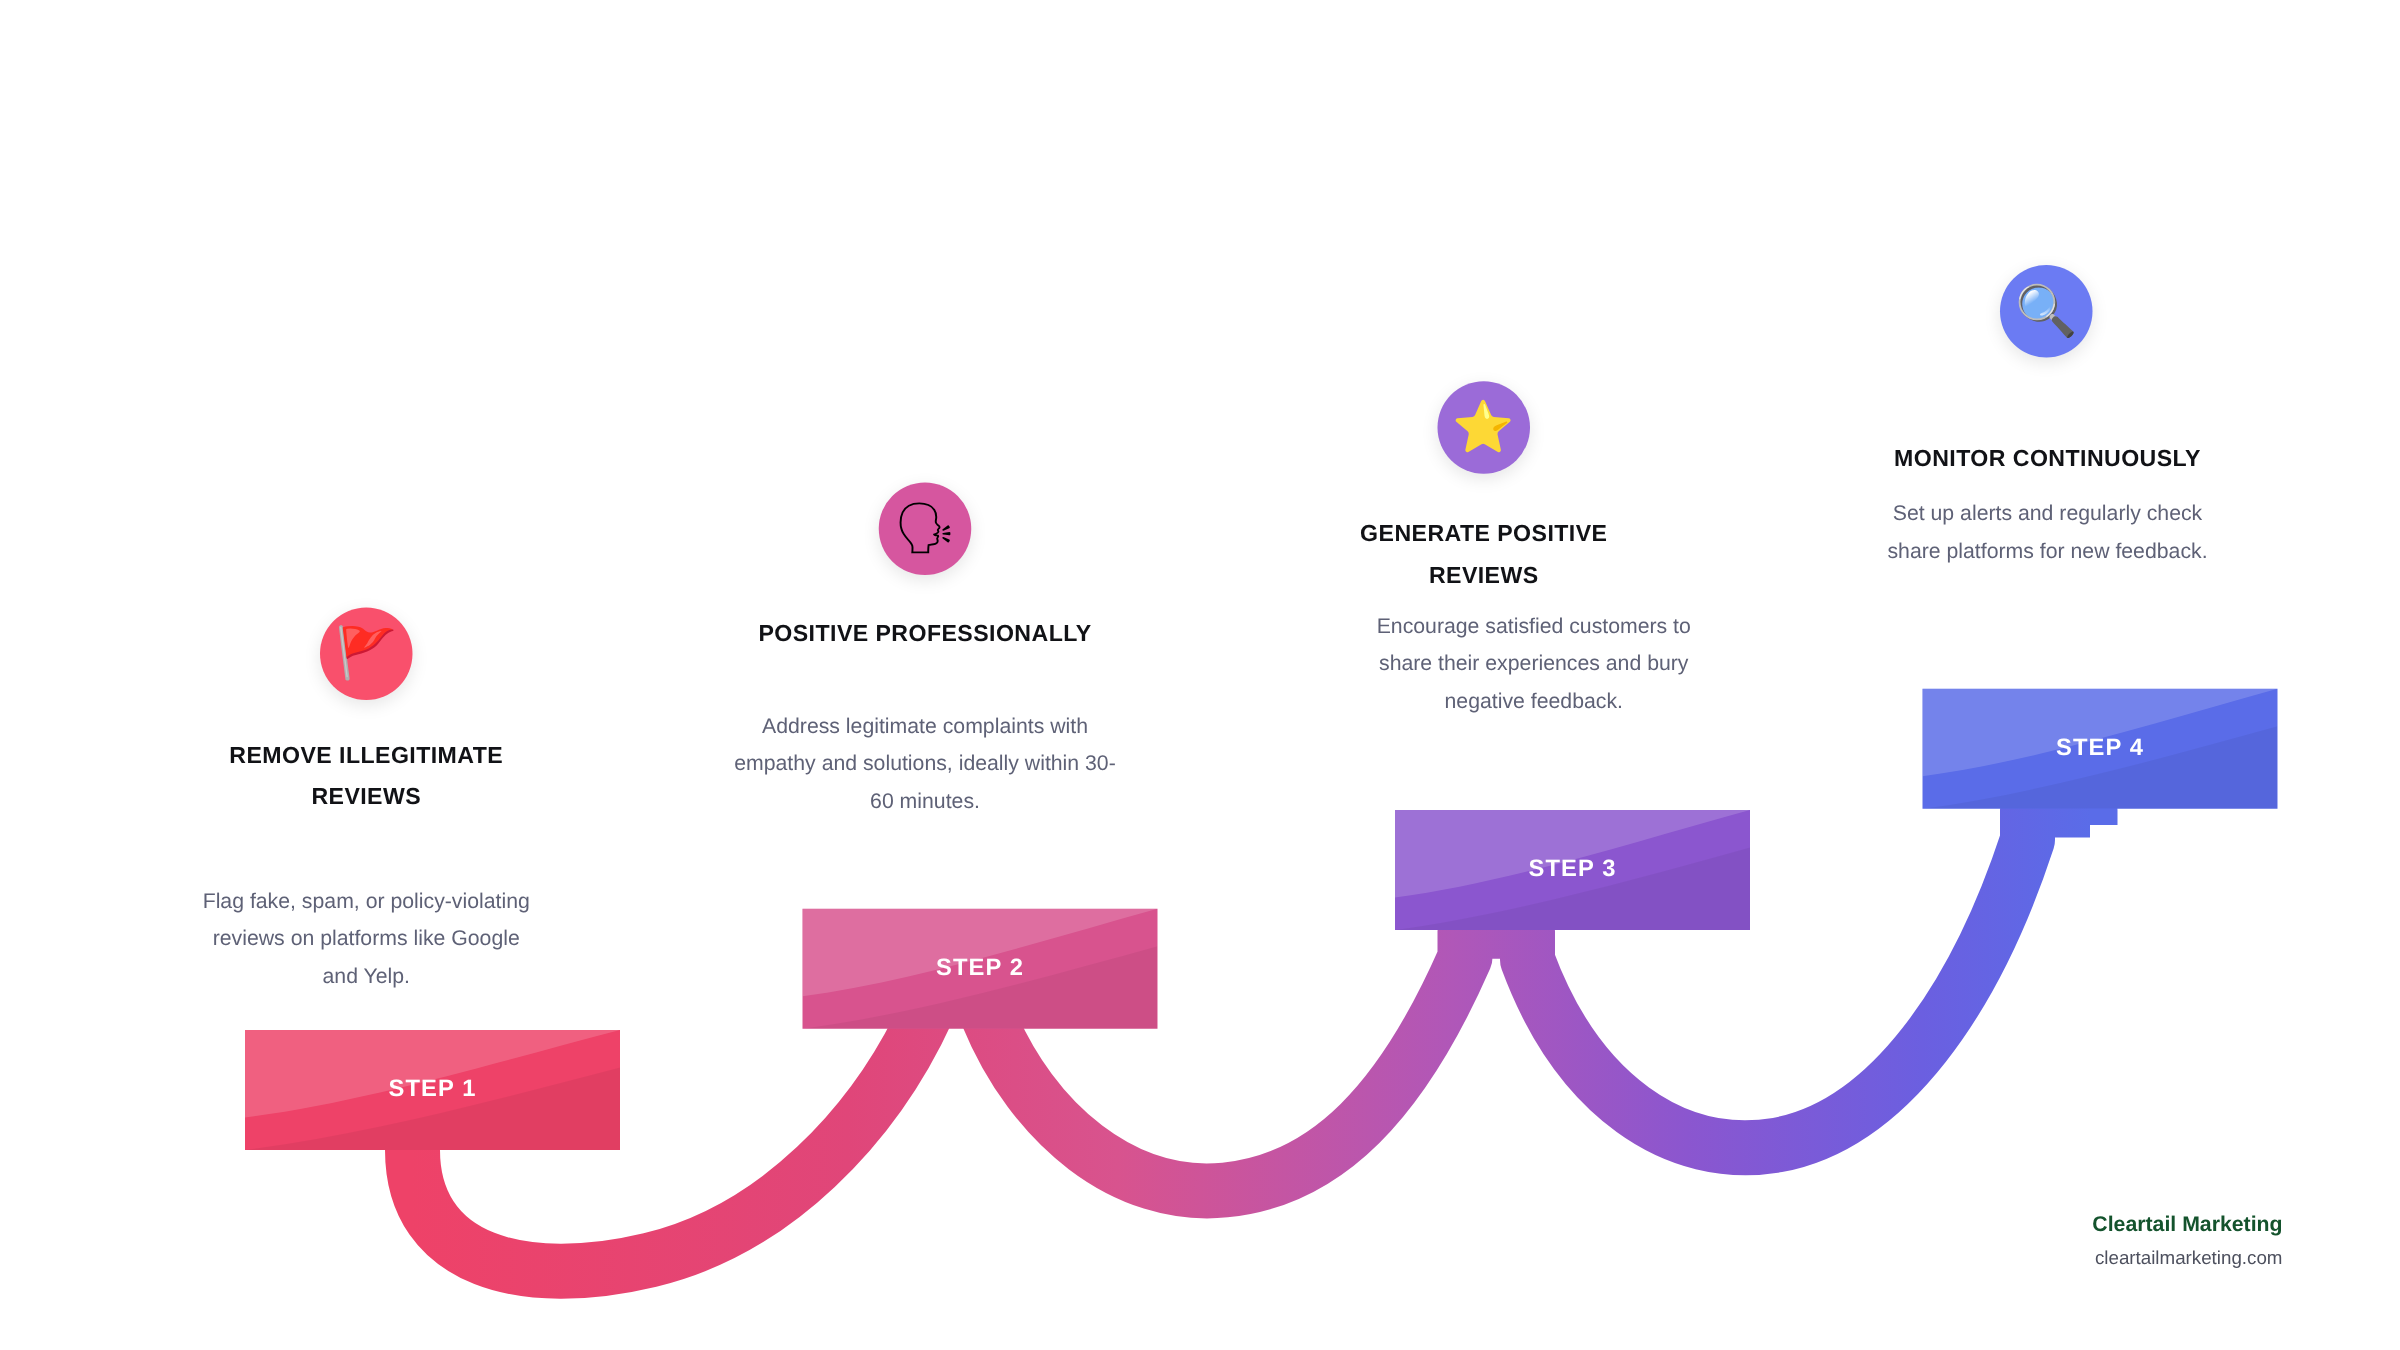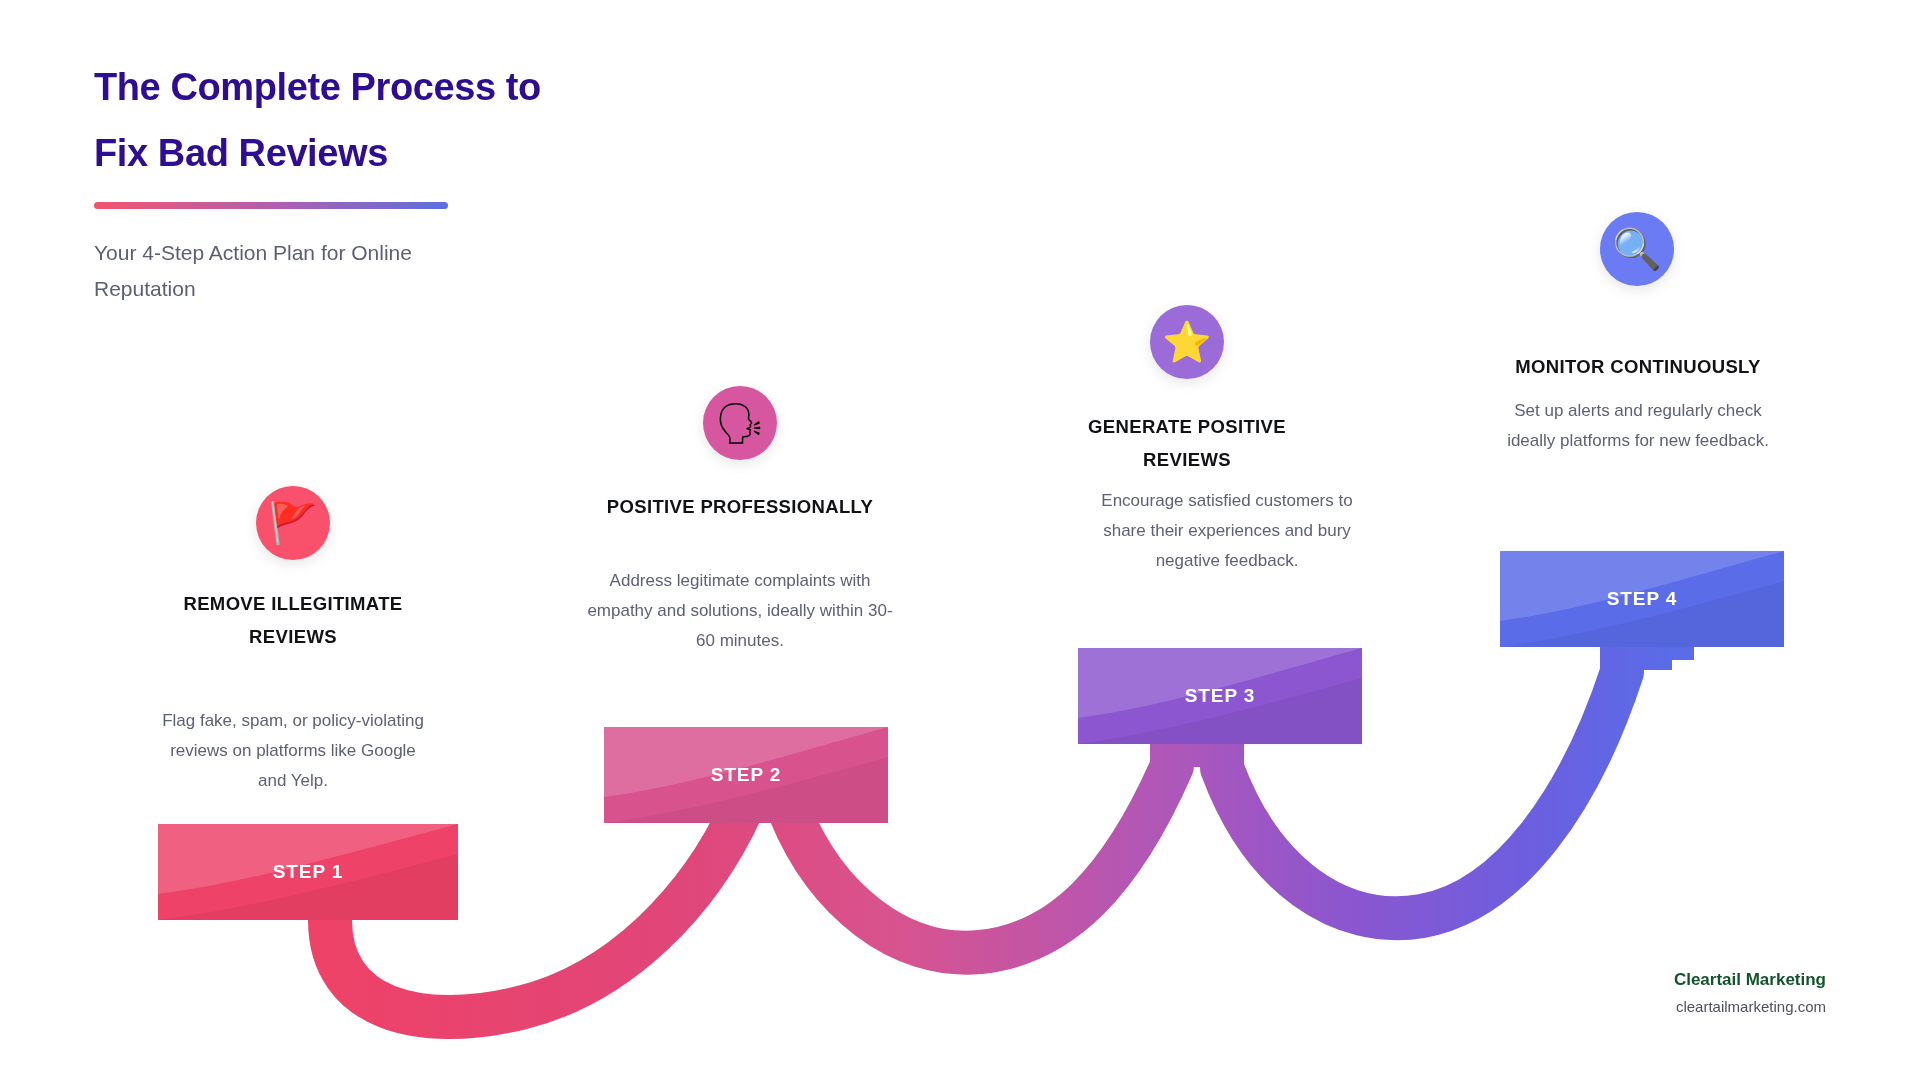--- a/index.html
+++ b/index.html
@@ -45,43 +45,38 @@
   .s-desc{
     position:absolute; text-align:center;
     font-size:17px; color:#5e6176; line-height:30px;
   }
   .s-box{
     position:absolute;
     display:flex; align-items:center; justify-content:center;
     color:#ffffff; font-size:19px; font-weight:bold;
     letter-spacing:0.9px;
     overflow:hidden;
+    margin-left:38px;
   }
   .s-box .sheen{
     position:absolute; left:0; top:0; width:100%; height:100%;
     pointer-events:none;
   }
   .s-box .lbl{ position:relative; z-index:2; }
 
   
   .brand{ position:absolute; right:94px; bottom:60px; text-align:right; }
   .brand-name{ font-size:17px; font-weight:bold; color:#14532d; line-height:28px; }
   .brand-url{ font-size:15px; color:#4d505e; line-height:26px; }
 </style>
 </head>
 <body>
 
 <div id="stage">
 
-  <div class="header">
-    <div class="title-line">The Complete Process to</div>
-    <div class="title-line">Fix Bad Reviews</div>
-    <div class="accent-rule"></div>
-    <div class="subtitle">Your 4-Step Action Plan for Online Reputation</div>
-  </div>
 
   <svg id="ribbon" viewBox="0 0 1920 1080">
     <defs>
       <linearGradient id="ribGrad" x1="0" y1="0" x2="1" y2="0">
         <stop offset="0.00" stop-color="#ee4268"></stop>
         <stop offset="0.26" stop-color="#e04679"></stop>
         <stop offset="0.42" stop-color="#d8538e"></stop>
         <stop offset="0.62" stop-color="#b057b8"></stop>
         <stop offset="0.76" stop-color="#8b56cf"></stop>
         <stop offset="0.90" stop-color="#6b5fe0"></stop>
@@ -157,21 +152,21 @@
       </svg>
       <span class="lbl">STEP 3</span>
     </div>
   </div>
 
   <div class="step">
     <div class="circle" style="left:1600px; top:212px; background:#6b7bf3;">
       <span>🔍</span>
     </div>
     <div class="s-title" style="left:1490px; top:350px; width:296px;text-align:center;">MONITOR CONTINUOUSLY</div>
-    <div class="s-desc" style="left:1498px; top:396px; width:280px;">Set up alerts and regularly check ideally platforms for new feedback.</div>
+    <div class="s-desc" style="left:1498px; top:396px; width:280px;">Set up alerts and regularly check share platforms for new feedback.</div>
     <div class="s-box" style="left:1500px; top:551px; width:284px; height:96px; background:#5a6ce8;">
       <svg class="sheen" viewBox="0 0 284 96" preserveAspectRatio="none">
         <path d="M0 70 C 90 58, 190 26, 284 0 L284 0 L0 0 Z" fill="#ffffff" fill-opacity="0.16"></path>
         <path d="M0 96 L284 96 L284 30 C 190 56, 90 84, 0 96 Z" fill="#000000" fill-opacity="0.05"></path>
       </svg>
       <span class="lbl">STEP 4</span>
     </div>
   </div>
 
   <div class="brand">

